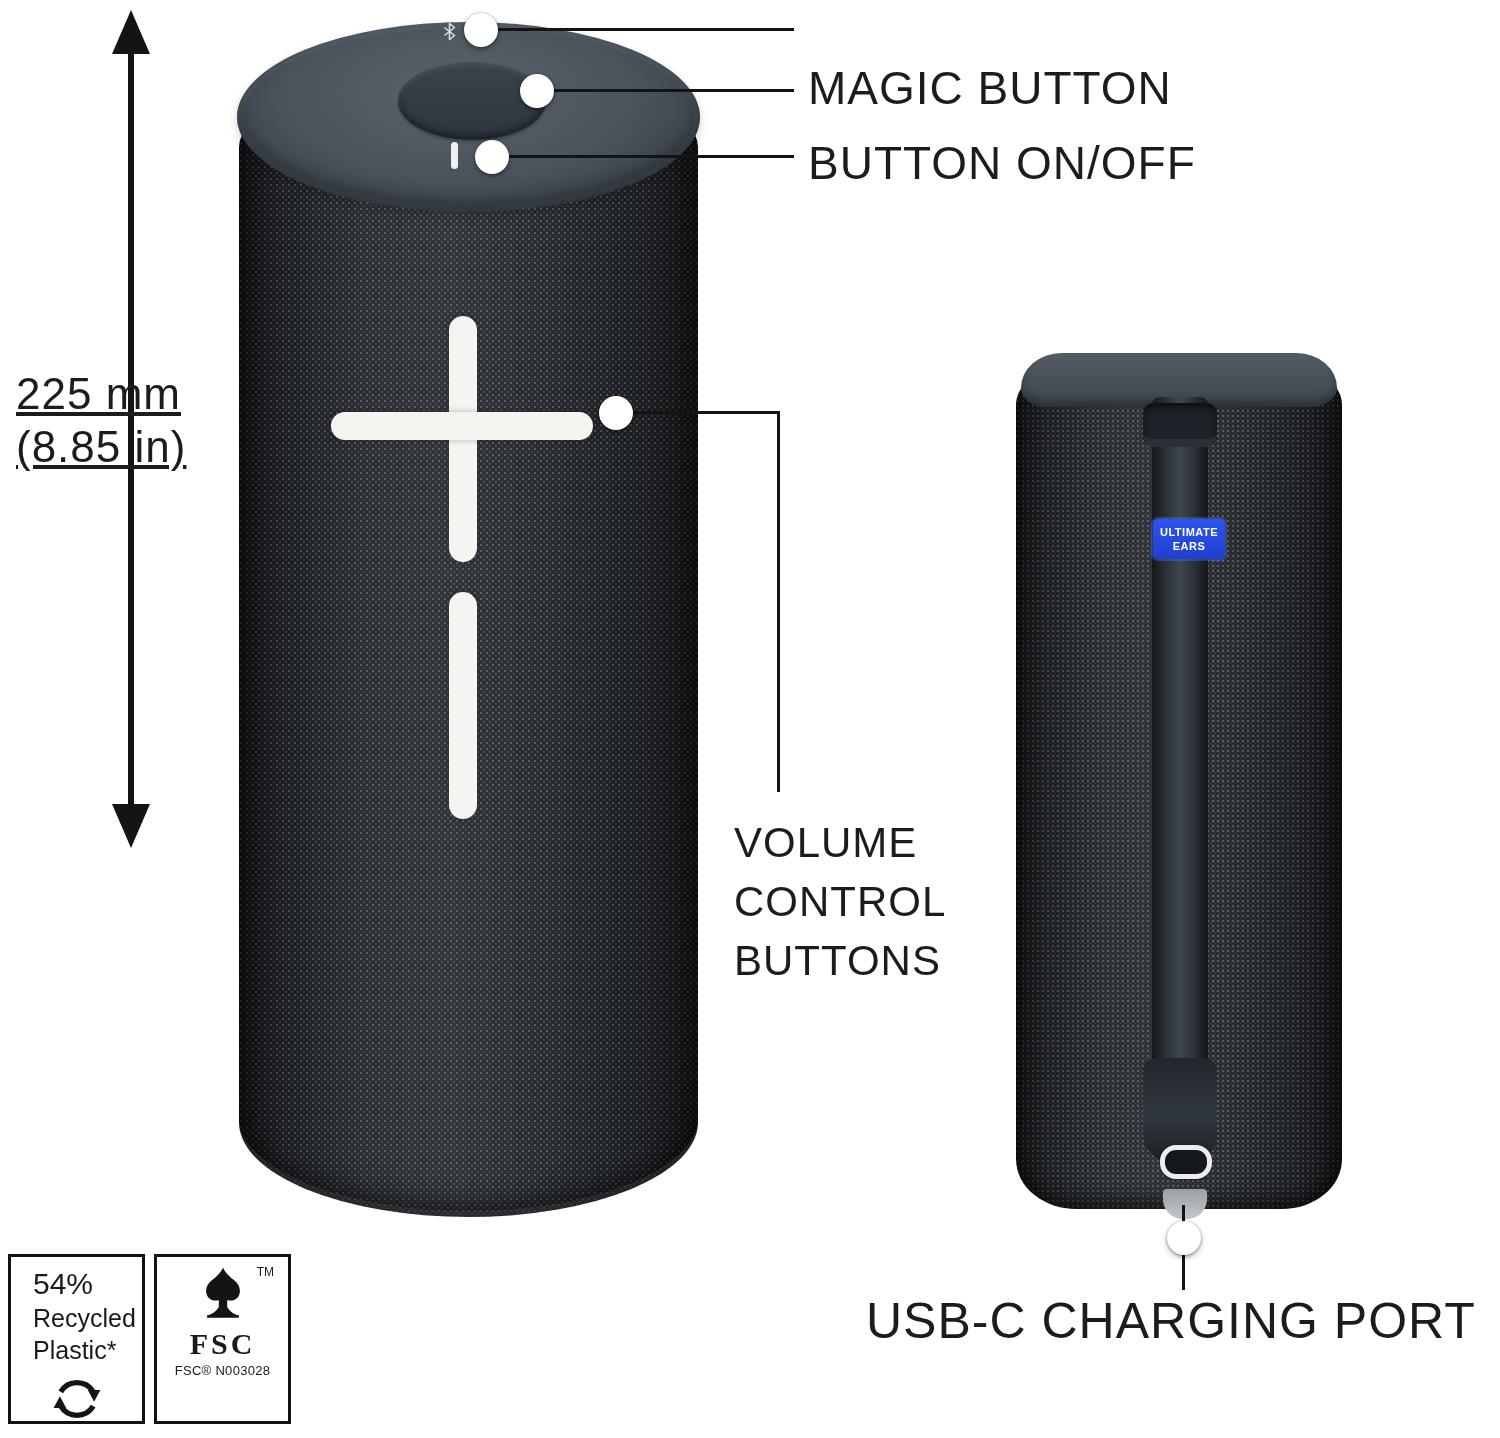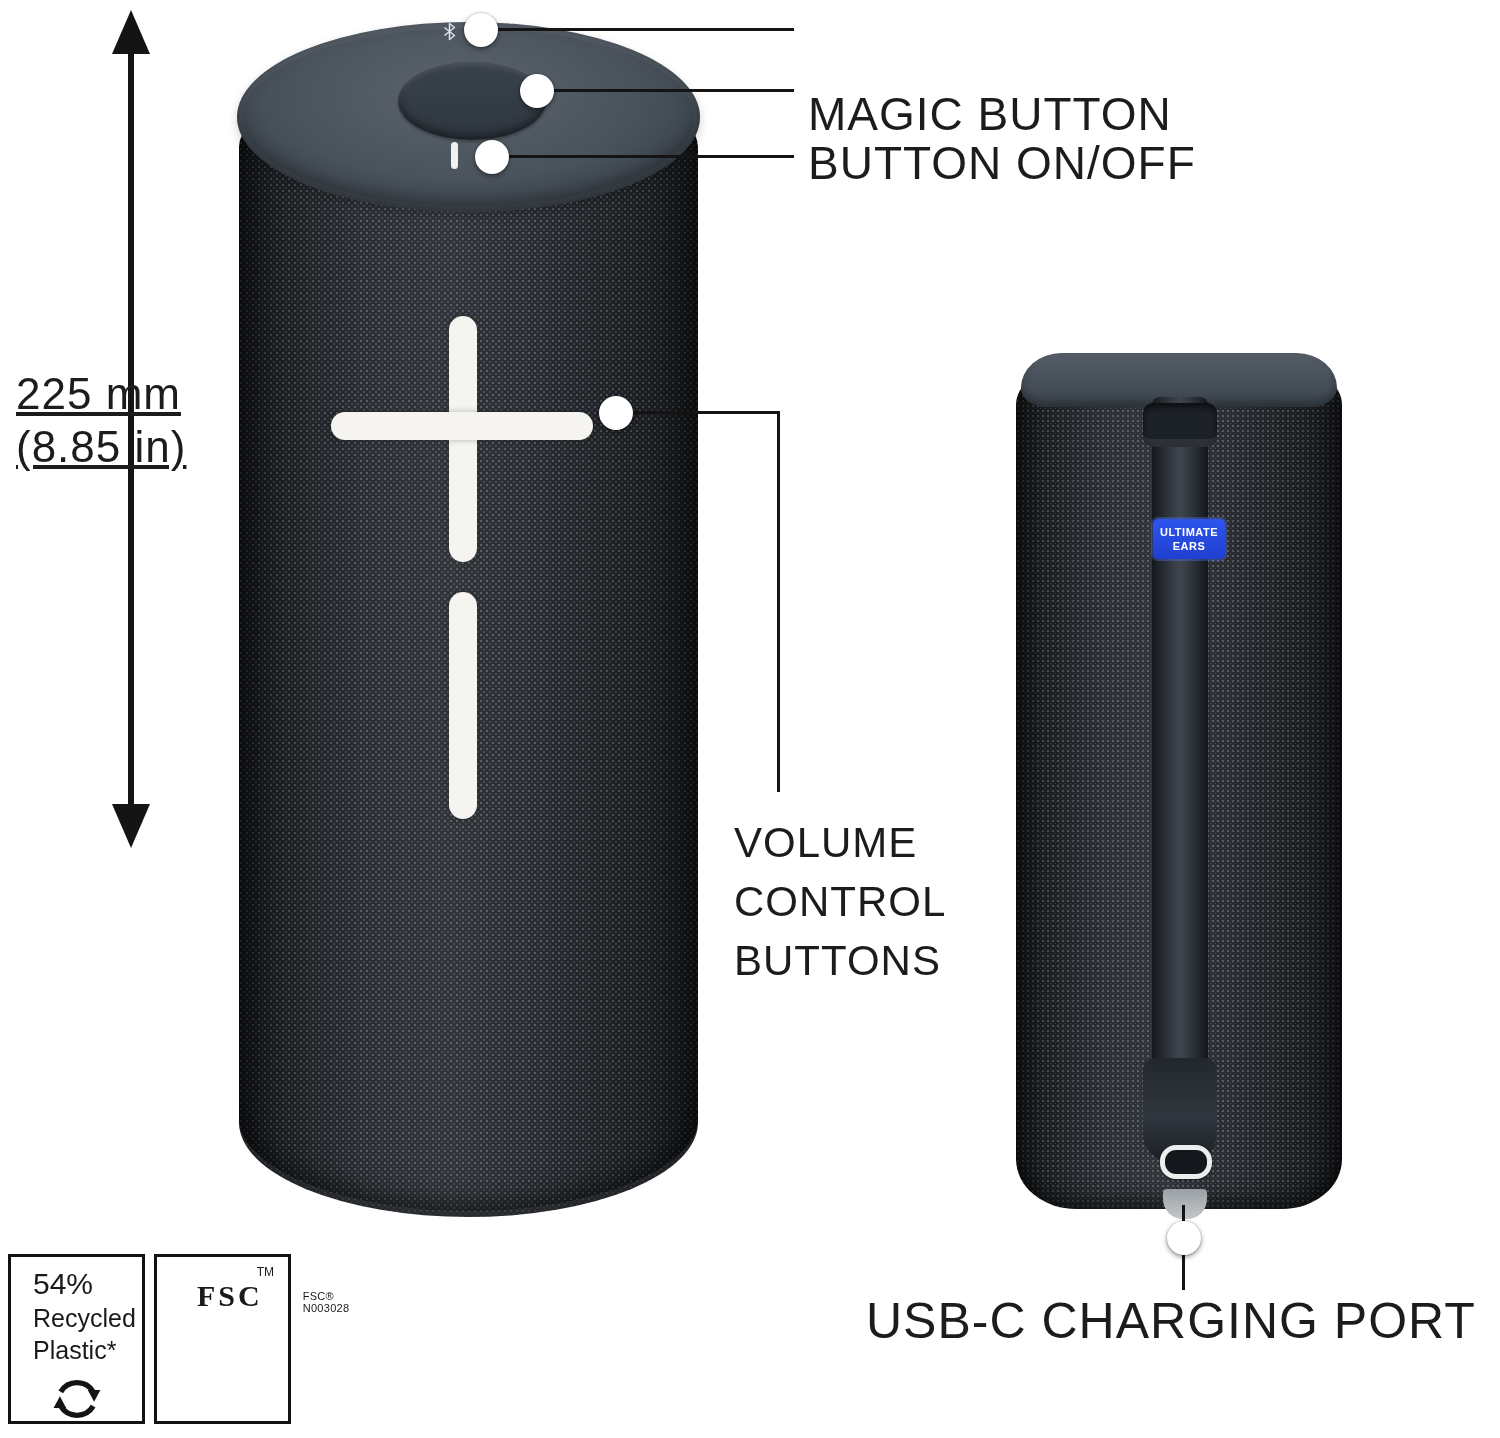--- a/index.html
+++ b/index.html
@@ -94,23 +94,23 @@
   }
   .bottom-tab{
     position:absolute;left:147px;top:836px;width:44px;height:30px;z-index:2;
     background:linear-gradient(180deg,#9aa0a5,#c3c7ca);border-radius:4px 4px 20px 20px;
   }
 
   
   .ecobox{position:absolute;width:137px;height:170px;border:3px solid #121212;background:#ffffff;box-sizing:border-box;}
   .ecobox .pct{font-size:30px;margin:10px 0 0 22px;}
   .ecobox .matl{font-size:25px;margin:3px 0 0 22px;}
-  .fsc-wrap{display:flex;flex-direction:row;align-items:center;gap:40px;}
+  .fsc-wrap{display:flex;flex-direction:column;align-items:center;}
   .fsc-name{font-family:"Liberation Serif", serif;font-weight:bold;font-size:30px;letter-spacing:3px;margin-top:0px;}
-  .fsc-cert{font-size:11px;margin-top:12px;letter-spacing:.3px;}
+  .fsc-cert{font-size:13px;margin-top:2px;letter-spacing:.3px;}
   .fsc-tm{position:absolute;right:14px;top:8px;font-size:12px;}
 </style>
 </head>
 <body>
 
 <div class="stage">
 
   <div class="dimline"></div>
   <div class="ahead up"></div>
   <div class="ahead down"></div>
@@ -131,21 +131,21 @@
       <div class="volbar" style="left:94px;top:390px;width:262px;height:28px;"></div>
     </div>
     <div class="volbar" style="left:212px;top:570px;width:28px;height:227px;"></div>
   </div>
 
   <div class="dot" style="left:464px;top:13px;"></div>
   <div class="cline" style="left:496px;top:28px;width:298px;height:3px;"></div>
 
   <div class="dot" style="left:520px;top:74px;"></div>
   <div class="cline" style="left:552px;top:89px;width:242px;height:3px;"></div>
-  <div class="label" style="left:808px;top:84px;">MAGIC BUTTON</div>
+  <div class="label" style="left:808px;top:58px;">MAGIC BUTTON</div>
 
   <div class="dot" style="left:475px;top:140px;"></div>
   <div class="cline" style="left:507px;top:155px;width:287px;height:3px;"></div>
   <div class="label" style="left:808px;top:133px;">BUTTON ON/OFF</div>
 
   <div class="dot" style="left:599px;top:396px;"></div>
   <div class="cline" style="left:631px;top:411px;width:149px;height:3px;"></div>
   <div class="cline" style="left:777px;top:411px;width:3px;height:381px;"></div>
   <div class="label" style="left:734px;top:814px;font-size:42px;line-height:1.4;">VOLUME
 CONTROL

